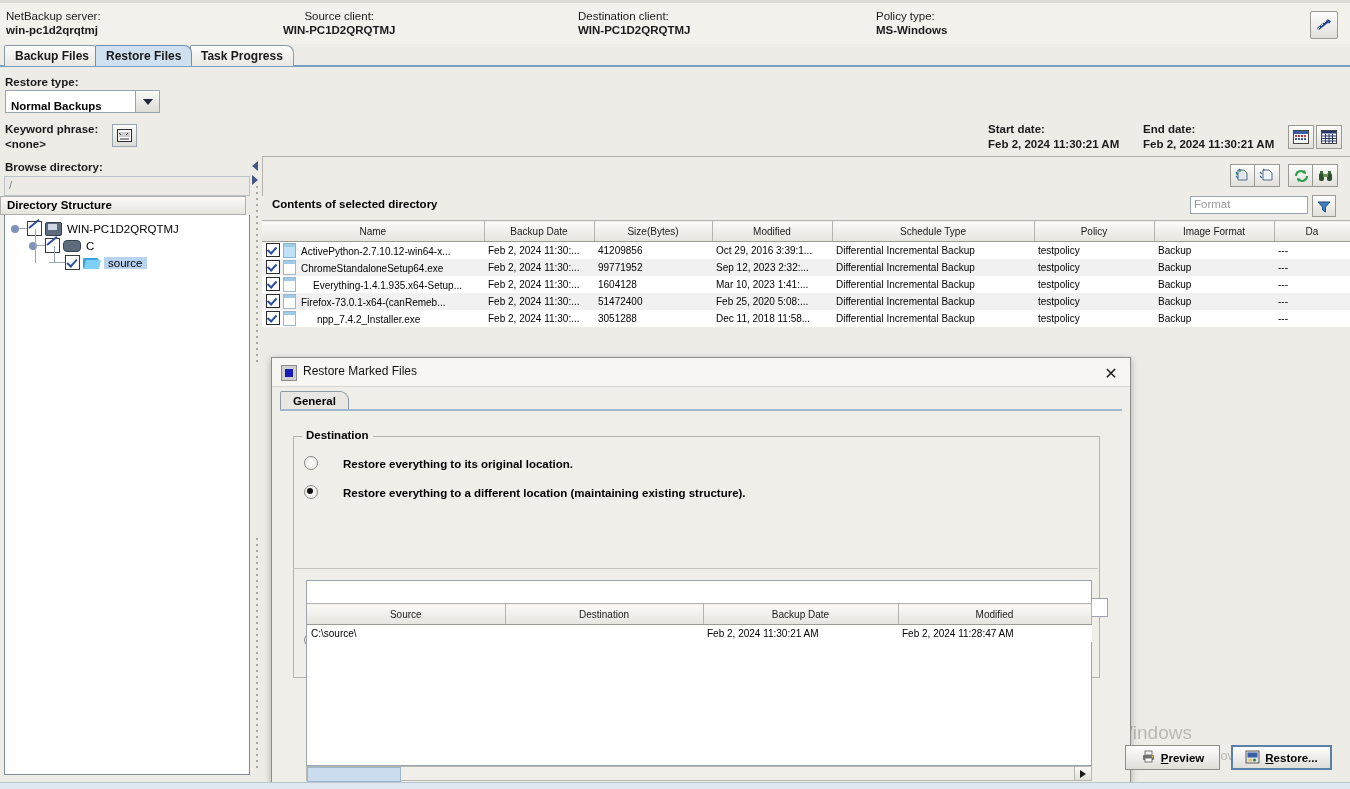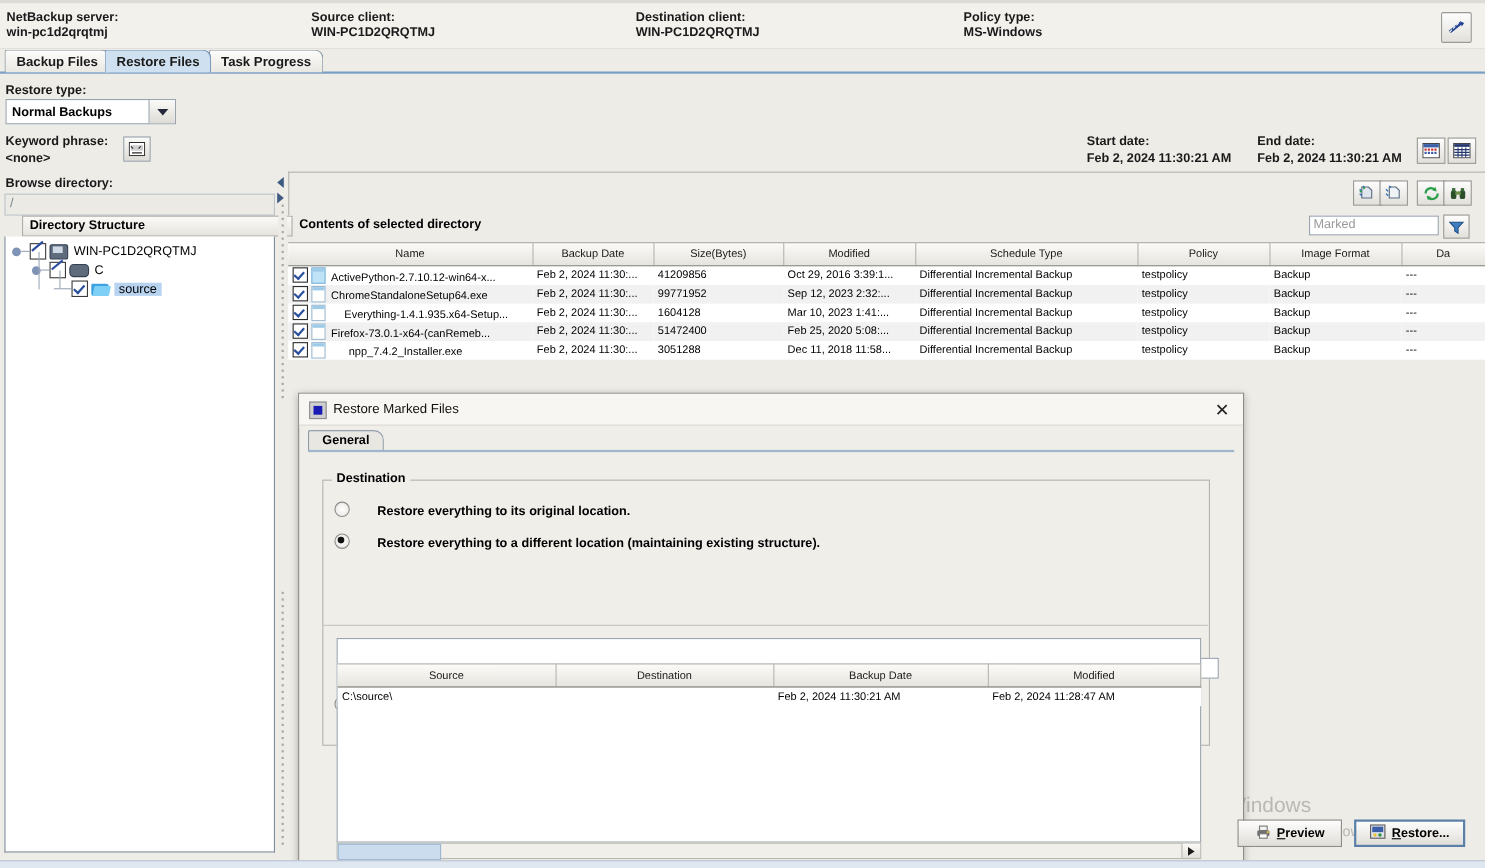--- a/index.html
+++ b/index.html
@@ -13,21 +13,21 @@
   }
   .app{position:absolute;left:0;top:0;width:1350px;height:789px;background:#eeecE7;}
 
   
   .topbar{
     position:absolute;left:0;top:3px;width:1350px;height:41px;
     background:#f2f1ec;border-bottom:1px solid #b8b6b0;
   }
   .topbar .thinline{position:absolute;left:0;top:-3px;width:1350px;height:3px;background:#dedcd6;}
   .info{position:absolute;font-size:11.5px;line-height:14px;}
-  .info .lbl{font-weight:bold;color:#1a1a1a;}
+  .info .lbl{font-weight:normal;color:#1a1a1a;}
   .info .val{font-weight:bold;color:#1a1a1a;}
   .hdr-btn{
     position:absolute;right:12px;top:8px;width:26px;height:26px;
     background:linear-gradient(#fdfdfd,#e2e0da);
     border:1px solid #9a9a95;border-radius:2px;
     display:flex;align-items:center;justify-content:center;
   }
 
   
   .tabstrip{position:absolute;left:0;top:44px;width:1350px;height:23px;background:#eeecE7;}
@@ -40,21 +40,21 @@
     padding:0 10px;border-radius:2px 8px 0 0;
     box-sizing:border-box;
   }
   .tab.sel{background:#cfe0f0;border-color:#6f90b4;z-index:3;}
 
   
   .lab{position:absolute;font-size:11.5px;font-weight:bold;color:#1a1a1a;}
   .combo{
     position:absolute;left:5px;top:90px;width:155px;height:23px;
     border:1px solid #9aa4ae;background:#fff;box-sizing:border-box;
-    display:flex;align-items:center;
+    display:flex;align-items:flex-end;
   }
   .combo .txt{flex:1;padding-left:5px;font-size:11.5px;font-weight:bold;}
   .combo .arrow{
     width:23px;height:21px;background:linear-gradient(#fafaf8,#dedcd6);
     border-left:1px solid #9aa4ae;display:flex;align-items:center;justify-content:center;
   }
   .caret-dn{width:0;height:0;border-left:5px solid transparent;border-right:5px solid transparent;border-top:6px solid #23293a;}
 
   .kwbtn{
     position:absolute;left:112px;top:124px;width:23px;height:21px;
@@ -69,21 +69,21 @@
   }
 
   
   .leftpanel{position:absolute;left:0;top:155px;width:252px;height:634px;background:#eeecE7;}
   .browse-field{
     position:absolute;left:4px;top:176px;width:246px;height:20px;
     background:#eceaE5;border:1px solid #bcc3cb;box-sizing:border-box;
     font-size:11.5px;color:#7c8590;padding:2px 0 0 4px;
   }
   .tree-hdr{
-    position:absolute;left:20px;top:196px;width:246px;height:19px;
+    position:absolute;left:0;top:196px;width:246px;height:19px;
     background:linear-gradient(#fbfaf7,#e6e4de);border:1px solid #b0aeaa;
     box-sizing:border-box;font-size:11.5px;font-weight:bold;padding:2px 0 0 6px;
   }
   .tree-body{
     position:absolute;left:4px;top:215px;width:246px;height:560px;
     background:#fff;border:1px solid #7e8b99;border-top:none;box-sizing:border-box;
     overflow:hidden;
   }
   .tnode{position:absolute;height:17px;display:flex;align-items:center;font-size:11.5px;}
   .tbox{width:13px;height:13px;border:1px solid #3b3b3b;background:#fff;display:inline-block;
@@ -198,21 +198,21 @@
 
 <div class="app">
 
   <div class="topbar">
     <div class="thinline"></div>
 
     <div class="info" style="left:6px;top:6px;">
       <div class="lbl">NetBackup server:</div>
       <div class="val">win-pc1d2qrqtmj</div>
     </div>
-    <div class="info" style="left:283px;top:6px;">
+    <div class="info" style="left:283px;top:6px;text-align:center;">
       <div class="lbl">Source client:</div>
       <div class="val">WIN-PC1D2QRQTMJ</div>
     </div>
     <div class="info" style="left:578px;top:6px;">
       <div class="lbl">Destination client:</div>
       <div class="val">WIN-PC1D2QRQTMJ</div>
     </div>
     <div class="info" style="left:876px;top:6px;">
       <div class="lbl">Policy type:</div>
       <div class="val">MS-Windows</div>
@@ -428,21 +428,21 @@
       <rect x="1" y="4" width="5" height="8" rx="2" fill="#2b4f2b"></rect>
       <rect x="9" y="4" width="5" height="8" rx="2" fill="#2b4f2b"></rect>
       <rect x="5" y="5" width="5" height="3" fill="#6b8f4a"></rect>
       <rect x="2" y="2" width="3" height="3" fill="#3a6a3a"></rect>
       <rect x="10" y="2" width="3" height="3" fill="#3a6a3a"></rect>
     </svg>
   </div>
 
   <div class="contents-lbl">Contents of selected directory</div>
   <div class="searchbox">
-    <span>Marked</span>
+    <span>Format</span>
   </div>
   <div class="filterbtn">
     <svg width="14" height="13" viewBox="0 0 14 13">
       <path d="M1 2 h12 l-4.5 5 v5 l-3 -2 v-3 z" fill="#3f7fc1" stroke="#1d4f86"></path>
     </svg>
   </div>
 
   <table class="grid filegrid">
     <colgroup>
       <col style="width:222px">

